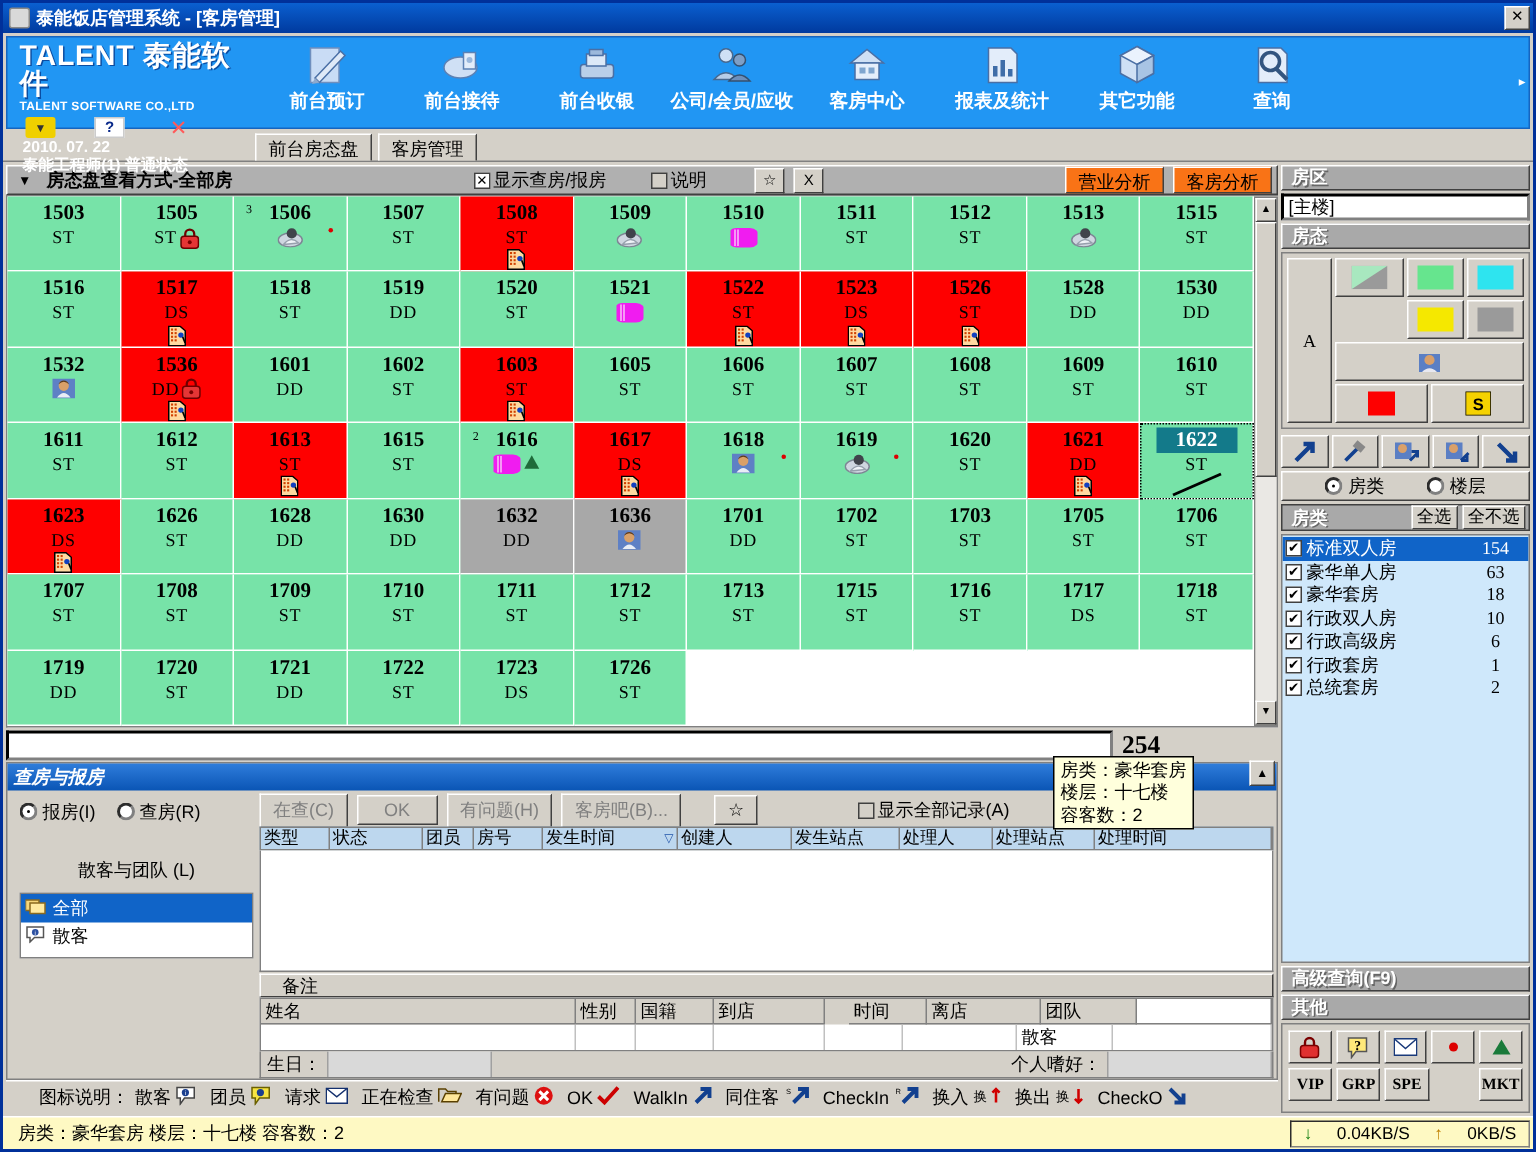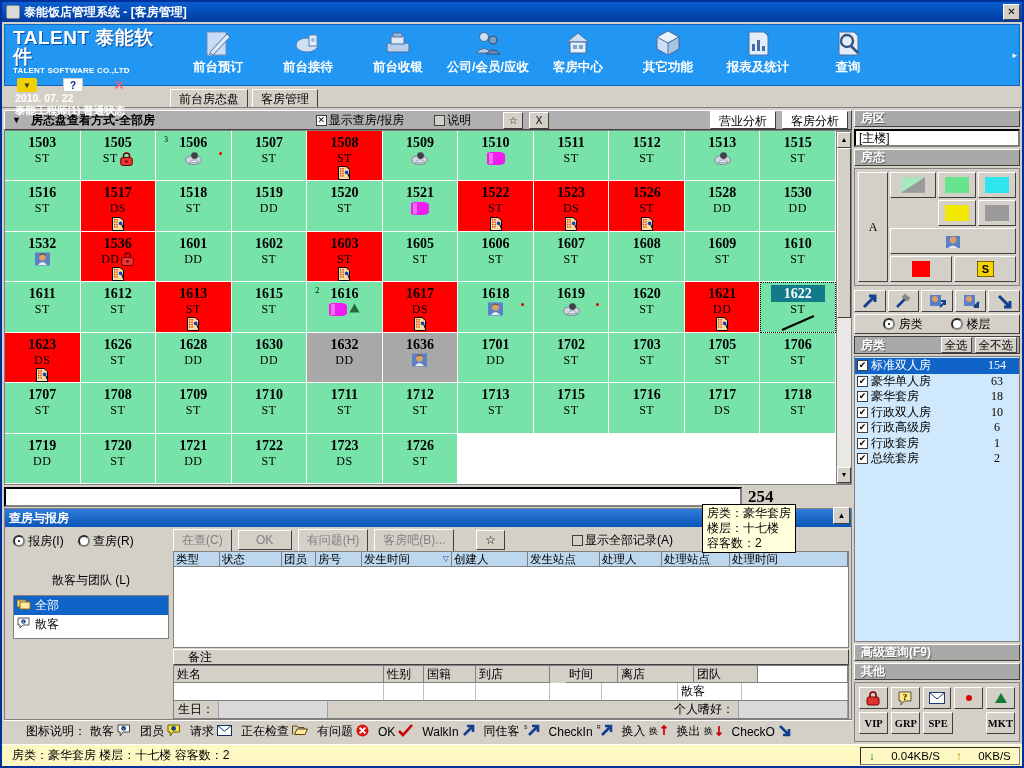--- a/index.html
+++ b/index.html
@@ -64,21 +64,21 @@
   .gridhdr .arrowbtn { font-size:9px; padding:0 4px; }
   .gridhdr .ttl { font-weight:bold; color:#000; }
   .gh-sp { flex:1; }
   .chk { display:inline-flex; align-items:center; gap:2px; }
   .chkbox { width:11px;height:11px;background:#fff;border:1px solid #404040;
             display:inline-block; text-align:center; line-height:9px; font-size:9px; }
   .chkbox.grey { background:#d4d0c8; }
   .sqbtn { width:20px;height:17px;background:#d4d0c8;border:1px solid #fff;
            border-right-color:#404040;border-bottom-color:#404040;
            font-size:10px;text-align:center;line-height:15px; }
-  .wbtn { background:#ffffff;border:1px solid #fff;border-right-color:#404040;
+  .wbtn { background:#f97316;border:1px solid #fff;border-right-color:#404040;
           border-bottom-color:#404040; font-size:12px; padding:1px 8px; height:18px; }
 
   
   .gridwrap { flex:1; display:flex; min-height:0; background:#fff;
               border:1px solid #808080; border-right:none; }
   .rgrid { flex:1; display:grid; grid-template-columns:repeat(11,1fr);
            grid-auto-rows:1fr; background:#fff; }
   .cell { position:relative; border-right:1px solid #fff; border-bottom:1px solid #fff;
           background:#77e3a8; display:flex; flex-direction:column; align-items:center;
           overflow:hidden; font-family:"Liberation Serif","DejaVu Serif",serif; }
@@ -109,21 +109,21 @@
   .totrow { height:20px; display:flex; margin-top:2px; }
   .totinput { flex:1; background:#fff; border:2px inset #808080; border-top-color:#404040;
               border-left-color:#404040; }
   .totval { width:110px; font-weight:bold; font-size:17px; padding-left:6px; line-height:20px;
             font-family:"Liberation Serif","DejaVu Serif",serif; }
 
   
   .lowpanel { border:1px solid #808080; background:#d4d0c8; display:flex;
               flex-direction:column; flex:0 0 212px; margin-top:1px; }
   .lowhdr { height:18px; background:linear-gradient(180deg,#2f7ddb,#0a55b5); color:#fff;
-            font-weight:bold; font-size:12px; padding:1px 4px; display:flex; align-items:center; }
+            font-weight:bold; font-size:12px; padding:1px 4px; display:flex; align-items:center;font-style:italic; }
   .lowhdr .sp { flex:1; }
   .lowbody { flex:1; display:flex; min-height:0; }
   .lowleft { width:168px; padding:6px 4px 0 8px; }
   .radiorow { display:flex; gap:14px; font-size:12px; align-items:center; }
   .radio { width:12px;height:12px;border-radius:50%;border:2px inset #808080;background:#fff;
            display:inline-block; position:relative; vertical-align:-2px; }
   .radio.on::after { content:''; position:absolute; inset:3px; background:#000; border-radius:50%; }
   .lowleft .grpttl { text-align:center; font-size:12px; margin:22px 0 6px; }
   .treebox { border:1px solid #808080; background:#fff; height:44px; }
   .trow { display:flex; align-items:center; gap:4px; font-size:12px; padding:1px 3px; }
@@ -298,35 +298,35 @@
             <path d="M4 14 L15 5 L26 14 Z" fill="#cfe0f5" stroke="#4a6fa5"></path>
             <rect x="7" y="14" width="16" height="11" fill="#e5eefb" stroke="#4a6fa5"></rect>
             <rect x="10" y="17" width="4" height="4" fill="#7fa5cf"></rect>
             <rect x="16" y="17" width="4" height="4" fill="#7fa5cf"></rect>
           </svg></span>
         <span class="lb">客房中心</span>
       </div>
       <div class="tbtn">
         <span class="ic">
           <svg width="30" height="30" viewBox="0 0 30 30">
-            <path d="M15 3 L26 9 V21 L15 27 L4 21 V9 Z" fill="#cfe0f5" stroke="#4a6fa5"></path>
-            <path d="M15 3 L26 9 L15 15 L4 9 Z" fill="#eaf2fd" stroke="#4a6fa5"></path>
-            <path d="M15 15 L26 9 V21 L15 27 Z" fill="#a8c4e4" stroke="#4a6fa5"></path>
-          </svg></span>
-        <span class="lb">其它功能</span>
-      </div>
-      <div class="tbtn">
-        <span class="ic">
-          <svg width="30" height="30" viewBox="0 0 30 30">
             <path d="M6 4 H21 L25 8 V27 H6 Z" fill="#e3edfa" stroke="#4a6fa5"></path>
             <rect x="9" y="16" width="3" height="7" fill="#3f6da8"></rect>
             <rect x="14" y="12" width="3" height="11" fill="#3f6da8"></rect>
             <rect x="19" y="18" width="3" height="5" fill="#3f6da8"></rect>
           </svg></span>
         <span class="lb">报表及统计</span>
+      </div>
+      <div class="tbtn">
+        <span class="ic">
+          <svg width="30" height="30" viewBox="0 0 30 30">
+            <path d="M15 3 L26 9 V21 L15 27 L4 21 V9 Z" fill="#cfe0f5" stroke="#4a6fa5"></path>
+            <path d="M15 3 L26 9 L15 15 L4 9 Z" fill="#eaf2fd" stroke="#4a6fa5"></path>
+            <path d="M15 15 L26 9 V21 L15 27 Z" fill="#a8c4e4" stroke="#4a6fa5"></path>
+          </svg></span>
+        <span class="lb">其它功能</span>
       </div>
       <div class="tbtn">
         <span class="ic">
           <svg width="30" height="30" viewBox="0 0 30 30">
             <path d="M6 4 H21 L25 8 V27 H6 Z" fill="#e3edfa" stroke="#4a6fa5"></path>
             <circle cx="14" cy="13" r="6" fill="none" stroke="#33557f" stroke-width="2.4"></circle>
             <line x1="18" y1="18" x2="25" y2="25" stroke="#33557f" stroke-width="2.6"></line>
           </svg></span>
         <span class="lb">查询</span>
       </div>

